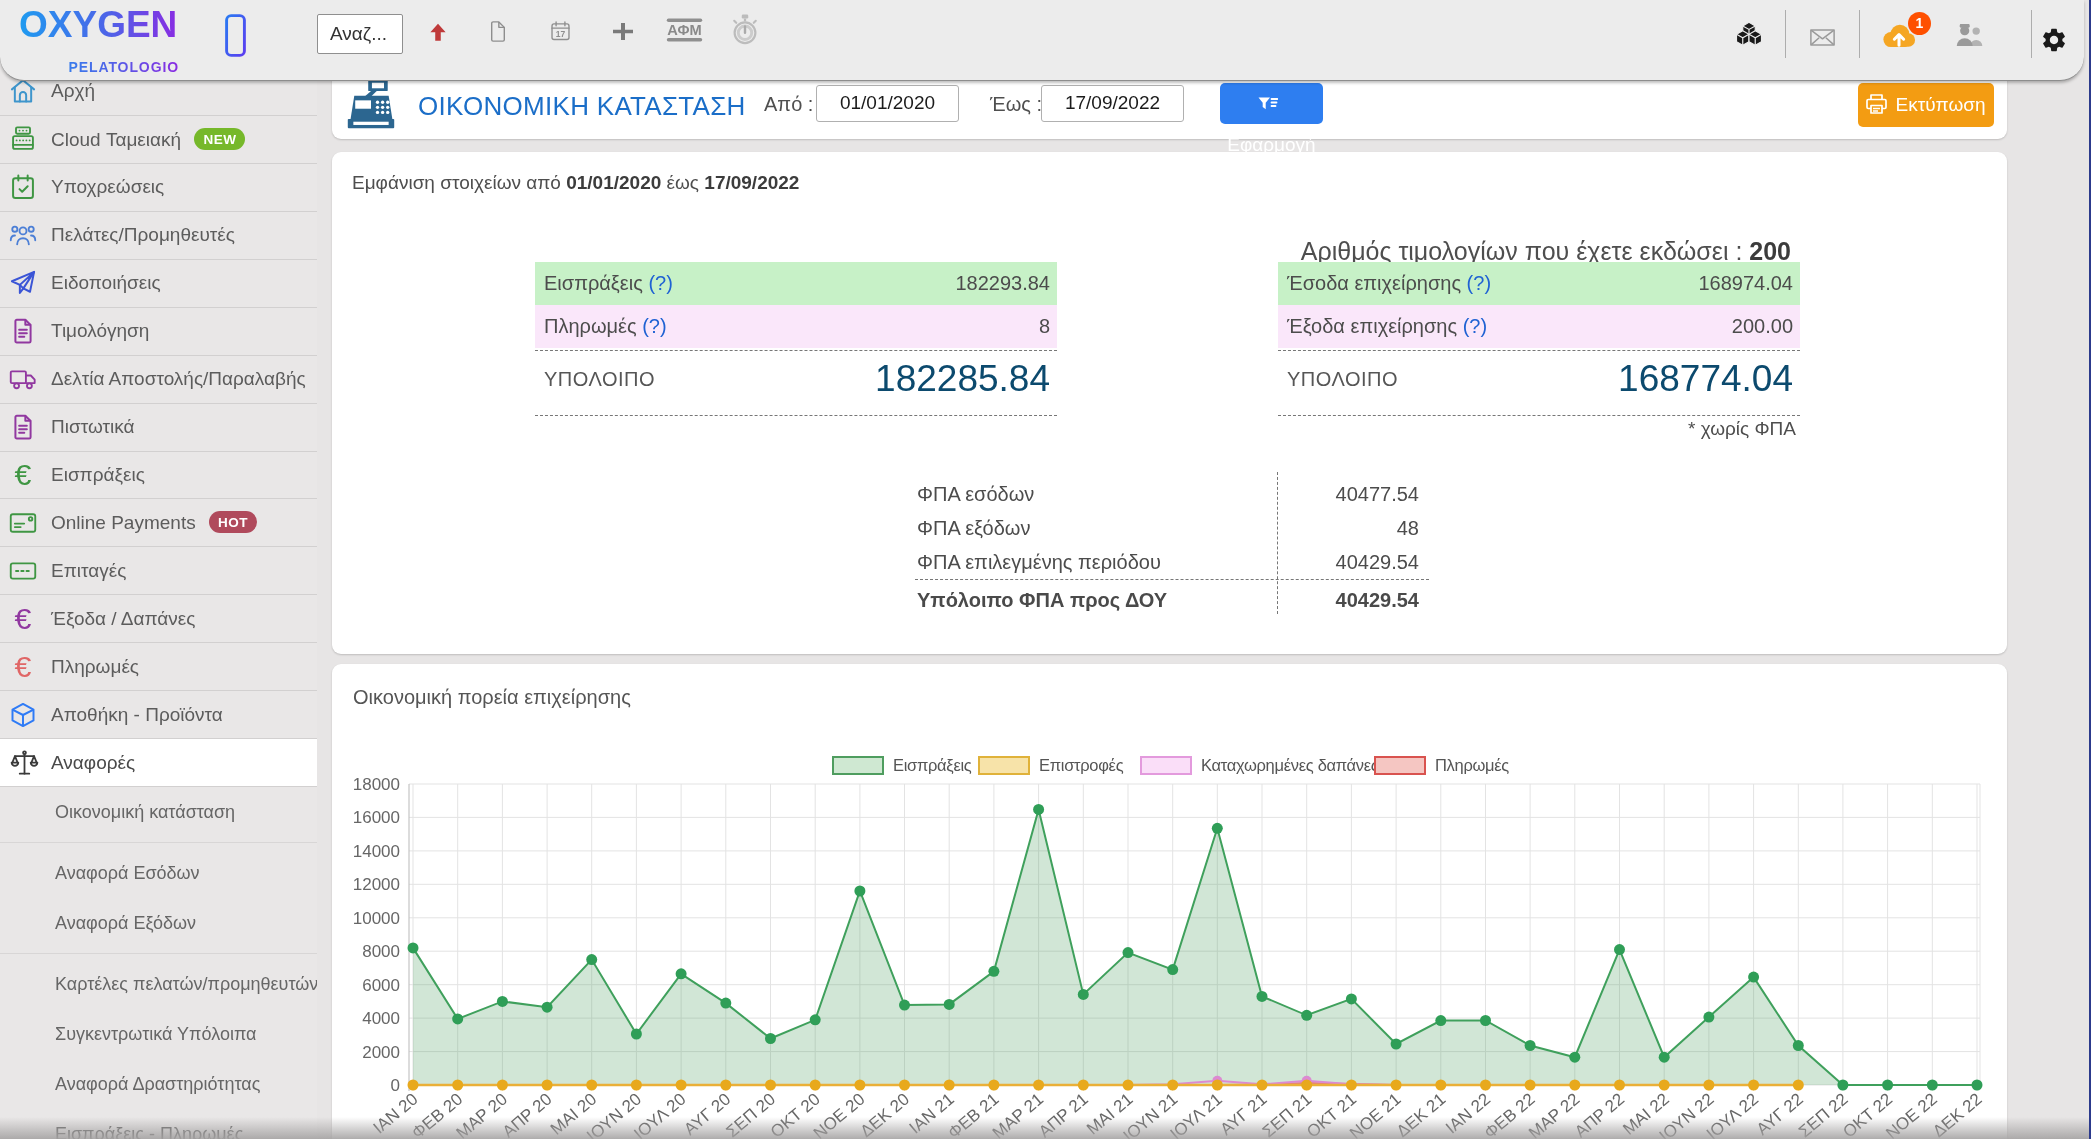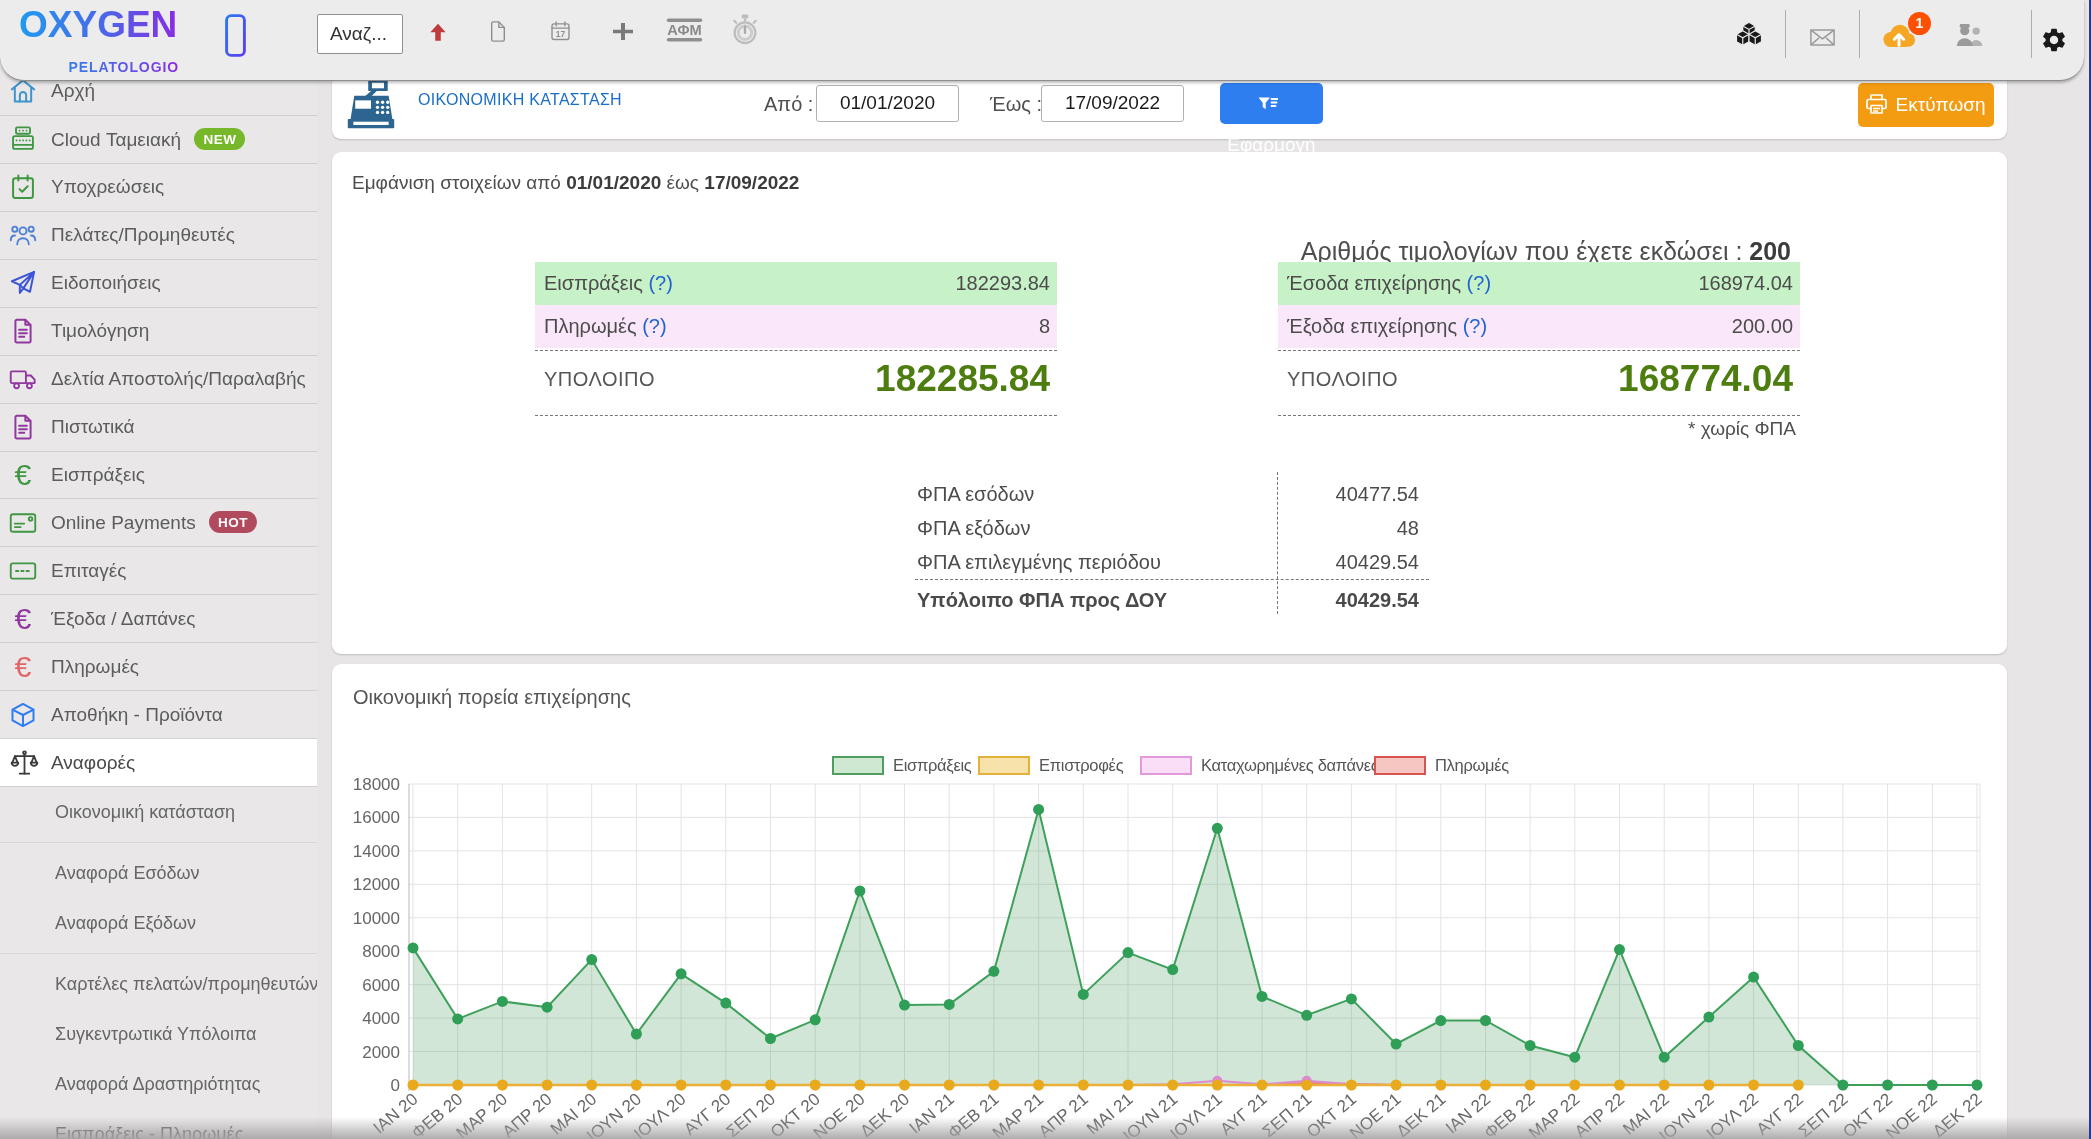--- a/index.html
+++ b/index.html
@@ -43,21 +43,21 @@
 
 
 .card { position:absolute; left:332px; width:1675px; background:#fff; border-radius:9px;
   box-shadow:0 1px 2px rgba(0,0,0,0.18); }
 #card1 { top:72px; height:67px; }
 #card2 { top:152px; height:502px; }
 #card3 { top:664px; height:600px; }
 
 
 #regicon { position:absolute; left:13px; top:7px; }
-#title1 { position:absolute; left:86px; top:19px; font-size:16px; font-weight:500; color:#1b6ec8; letter-spacing:0.3px;}
+#title1 { position:absolute; left:86px; top:19px; font-size:26px; font-weight:500; color:#1b6ec8; letter-spacing:0.3px;}
 .dlabel { position:absolute; top:21px; font-size:20px; color:#4f4f4f; }
 .dinput { position:absolute; top:13px; width:143px; height:37px; background:#fff; border:1.5px solid #b0b0b0;
   border-radius:3px; text-align:center; font-size:19px; color:#1b1b1b; line-height:34px; font-weight:500;}
 #btnApply { position:absolute; left:888px; top:11px; width:103px; height:41px; background:#2e7ef0; border-radius:5px;
   color:#fff; font-size:19px; text-align:center; line-height:41px; }
 #btnPrint { position:absolute; left:1526px; top:11px; width:136px; height:44px; background:#f39c12; border-radius:5px;
   color:#fff; font-size:19px; text-align:center; line-height:44px; }
 
 
 #emfanisi { position:absolute; left:20px; top:20px; font-size:19px; color:#4e4e4e; }
@@ -65,21 +65,21 @@
 .stable { position:absolute; top:110px; width:522px; }
 .srow { height:43px; display:flex; align-items:center; padding:0 7px 0 9px; font-size:20px; }
 .srow .lab { color:#4c4c4c; }
 .srow .lab .q { color:#1f62d3; }
 .srow .val { margin-left:auto; color:#4c4c4c; }
 .srow.g { background:#c7f1c7; }
 .srow.p { background:#fae7fa; }
 .ypol { border-top:1.5px dashed #777; border-bottom:1.5px dashed #777; height:66px; margin-top:2px;
   display:flex; align-items:center; padding:0 7px 8px 9px;}
 .ypol .lab { font-size:20px; color:#565656; letter-spacing:0.5px;}
-.ypol .val { margin-left:auto; font-size:37px; font-weight:bold; color:#4d7c0f; }
+.ypol .val { margin-left:auto; font-size:37px; font-weight:normal; color:#0c4a6e; }
 #xorisfpa { position:absolute; left:946px; top:266px; width:522px; text-align:right; font-size:19px; color:#4e4e4e; padding-right:4px;}
 #fpatable { position:absolute; left:583px; top:325px; width:514px; }
 .frow { display:flex; height:34px; align-items:center; font-size:20px; color:#4c4c4c; }
 .frow .lab { padding-left:2px; }
 .frow .val { margin-left:auto; padding-right:10px; }
 #fpadash { position:absolute; left:583px; top:427px; width:514px; border-top:1.5px dashed #777; }
 #fpavline { position:absolute; left:945px; top:320px; height:142px; border-left:1.5px dashed #777; }
 
 
 #charttitle { position:absolute; left:21px; top:22px; font-size:20px; color:#555; }

